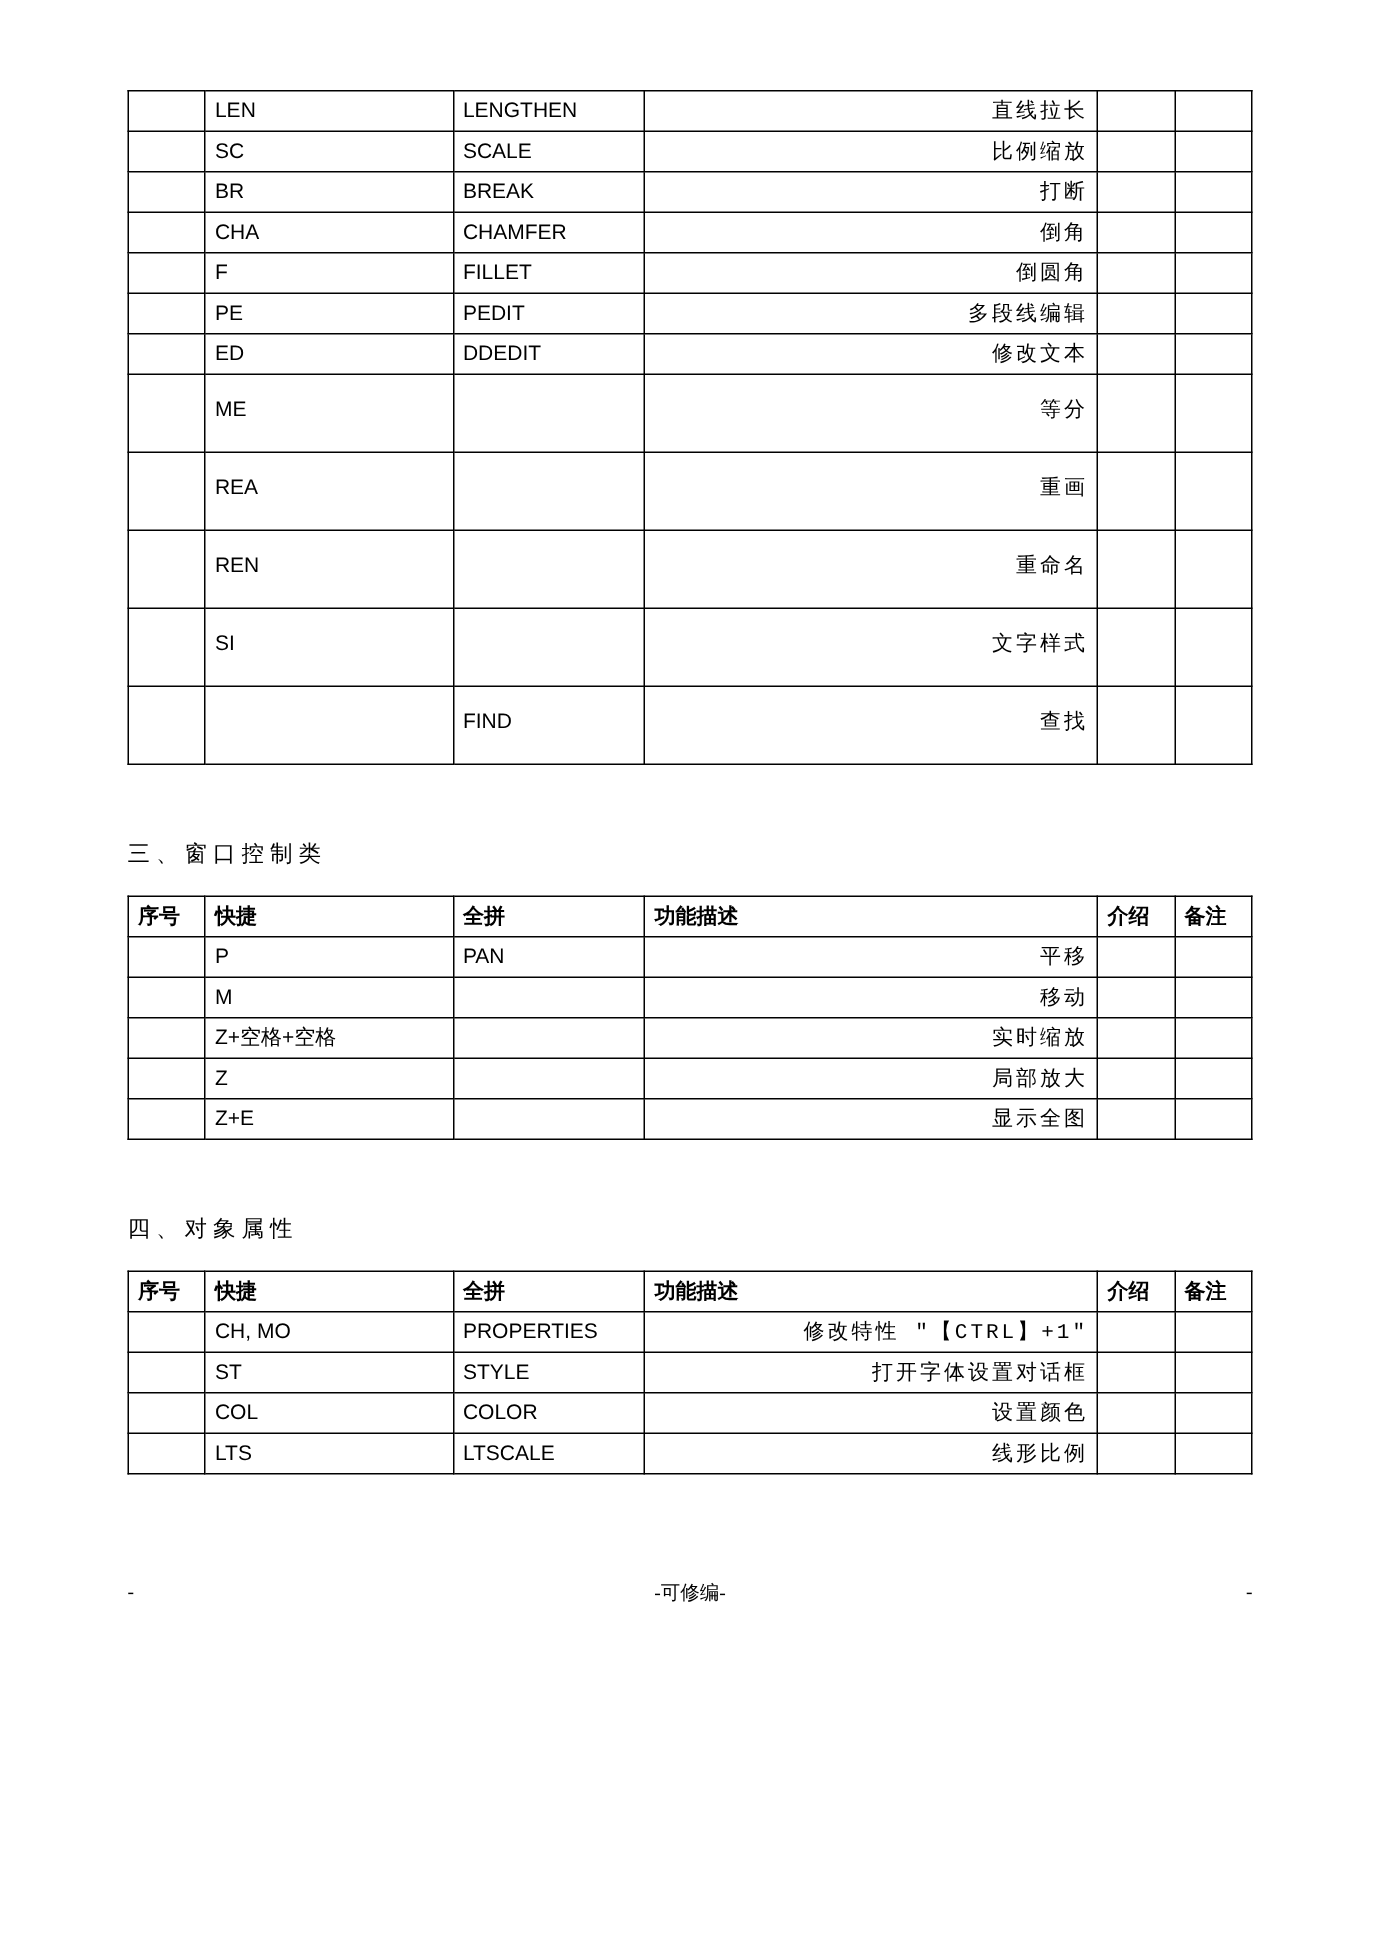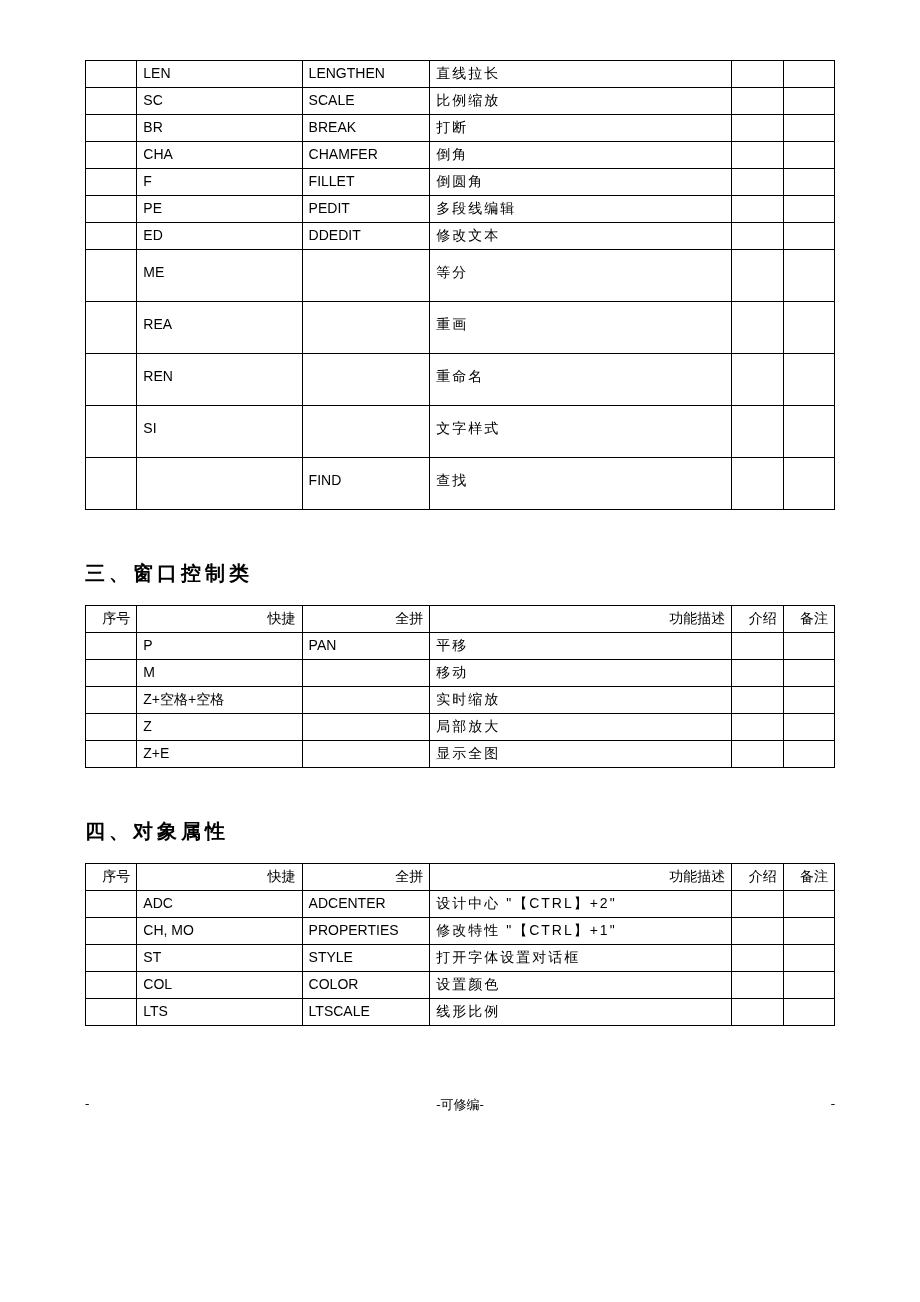--- a/index.html
+++ b/index.html
@@ -20,37 +20,37 @@
   }
   td, th {
     border: 1px solid #000;
     padding: 4px 6px;
     vertical-align: top;
     font-family: Arial, "SimSun", sans-serif;
     font-size: 14px;
     word-break: break-word;
   }
   th {
-    text-align: right;
-    font-weight: normal;
+    text-align: left;
+    font-weight: bold;
     font-family: "SimSun", "Songti SC", serif;
   }
   .col-seq  { width: 45px; }
   .col-kj   { width: 145px; }
   .col-qp   { width: 112px; }
   .col-desc { width: 265px; }
   .col-jie  { width: 45px; }
   .col-bei  { width: 45px; }
-  .cn { font-family: Liberation Sans, sans-serif; letter-spacing: 2px; }
+  .cn { font-family: Liberation Mono, monospace; letter-spacing: 2px; text-align: right; }
   .section-title {
     font-family: "SimHei", "Heiti SC", sans-serif;
-    font-weight: bold;
+    font-weight: normal;
     letter-spacing: 4px;
     margin: 50px 0 18px 0;
-    font-size: 20px;
+    font-size: 15px;
   }
   .tall td { height: 52px; padding-top: 14px; }
   .footer {
     text-align: center;
     margin-top: 70px;
     font-family: "SimSun", serif;
     font-size: 13px;
   }
   .footer-line { display:flex; justify-content:space-between; }
 </style>
@@ -246,28 +246,20 @@
       <th>快捷</th>
       <th>全拼</th>
       <th>功能描述</th>
       <th>介绍</th>
       <th>备注</th>
     </tr>
   </thead>
   <tbody id="t3-body">
       <tr>
         <td></td>
-        <td>ADC</td>
-        <td>ADCENTER</td>
-        <td class="cn">设计中心 "【CTRL】+2"</td>
-        <td></td>
-        <td></td>
-      </tr>
-      <tr>
-        <td></td>
         <td>CH, MO</td>
         <td>PROPERTIES</td>
         <td class="cn">修改特性 "【CTRL】+1"</td>
         <td></td>
         <td></td>
       </tr>
       <tr>
         <td></td>
         <td>ST</td>
         <td>STYLE</td>

